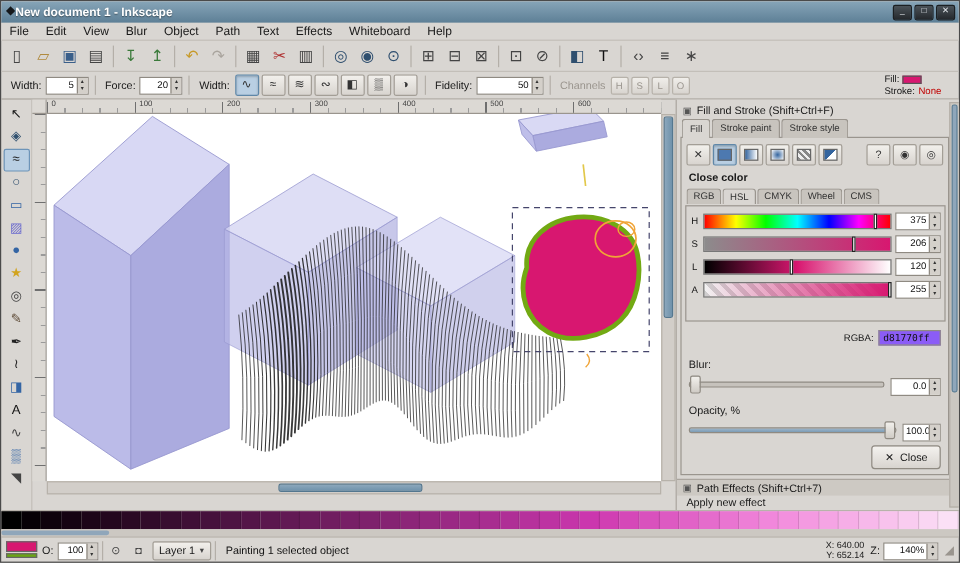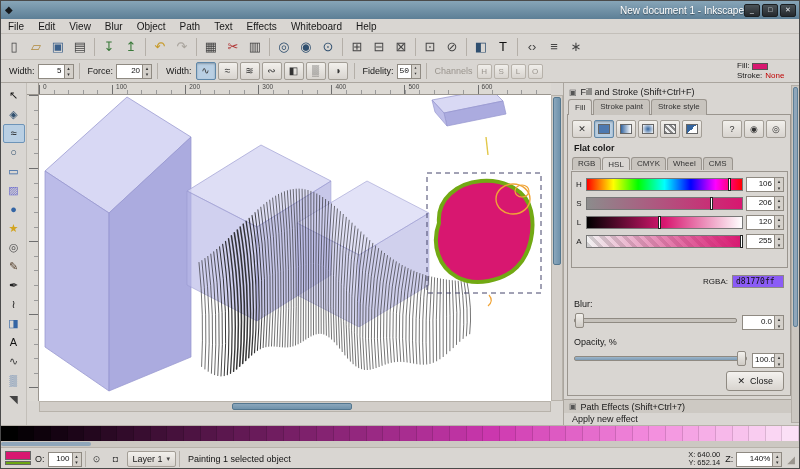--- a/index.html
+++ b/index.html
@@ -2,21 +2,21 @@
 <html><head>
 <meta charset="utf-8">
 <style>
   * { box-sizing: border-box; margin: 0; padding: 0; }
   body { font-family: "Liberation Sans", sans-serif; background: #888; }
   #app { position: relative; width: 800px; height: 469px; background: #d9d6d2; overflow: hidden; border: 1px solid #4a4a4a; font-family: "Liberation Sans", sans-serif; }
 
   
   #titlebar { position: absolute; left: 0; top: 0; width: 100%; height: 18px; background: linear-gradient(#87a5b8, #5d7f96); display: flex; align-items: center; color: #fff; }
   #tb-icon { margin-left: 4px; font-size: 10px; color: #15181b; line-height: 1; }
-  #tb-title { flex: 1; text-align: right; font-size: 10px; font-weight: normal; text-shadow: 0 1px 1px rgba(0,0,0,.45); }
+  #tb-title { flex: 1; text-align: left; font-size: 10px; font-weight: bold; text-shadow: 0 1px 1px rgba(0,0,0,.45); }
   .winbtns { display: flex; gap: 2px; margin-right: 3px; }
   .winbtn { width: 16px; height: 13px; background: linear-gradient(#4a5258, #25292d); border: 1px solid #1b1f22; border-radius: 2px; color: #e6eaee; font-size: 7px; line-height: 10px; text-align: center; padding: 0; }
 
   
   #menubar { position: absolute; top: 18px; left: 0; width: 100%; height: 15px; display: flex; align-items: center; background: #d9d6d2; border-bottom: 1px solid #c3bfb9; font-size: 10px; }
   .menu-item { padding: 1px 7px; color: #181818; }
 
   
   #toolbar { position: absolute; top: 33px; left: 0; width: 100%; height: 26px; display: flex; align-items: center; padding-left: 2px; border-bottom: 1px solid #c3bfb9; }
   .tb-btn { width: 22px; height: 22px; margin: 0; background: transparent; border: 1px solid transparent; border-radius: 2px; display: flex; align-items: center; justify-content: center; padding: 0; }
@@ -255,21 +255,21 @@
           <span class="spin-btns">
             <i>▴</i>
             <i>▾</i>
           </span>
         </span></span>
     <span class="tc-sep"></span>
     <span class="tc-label">Width:</span>
     <span id="mode-buttons"><button class="mode-btn active"><span>∿</span></button><button class="mode-btn"><span>≈</span></button><button class="mode-btn"><span>≋</span></button><button class="mode-btn"><span>∾</span></button><button class="mode-btn"><span>◧</span></button><button class="mode-btn"><span>▒</span></button><button class="mode-btn"><span>◑</span></button></span>
     <span class="tc-sep"></span>
     <span class="tc-label">Fidelity:</span>
-    <span id="slot-fidelity"><span class="spin" style="width: 24px; font-family: Liberation Mono, monospace;">
+    <span id="slot-fidelity"><span class="spin" style="width: 56px;">
           <span class="spin-val">50</span>
           <span class="spin-btns">
             <i>▴</i>
             <i>▾</i>
           </span>
         </span></span>
     <span class="tc-sep"></span>
     <span class="tc-label disabled">Channels</span>
     <span id="channel-buttons"><button class="ch-btn">H</button><button class="ch-btn">S</button><button class="ch-btn">L</button><button class="ch-btn">O</button></span>
     <div id="style-indicator">
@@ -505,37 +505,37 @@
             </button>
             <span class="paint-spacer"></span>
             <button class="paint-btn">?</button>
             <button class="paint-btn">
               <span>◉</span>
             </button>
             <button class="paint-btn">
               <span>◎</span>
             </button>
           </div>
-        <div id="flat-label">Flat color</div>
+        <div id="flat-label">Close color</div>
         <div id="color-tabs">
             <span class="ctab">RGB</span>
             <span class="ctab active">HSL</span>
             <span class="ctab">CMYK</span>
             <span class="ctab">Wheel</span>
             <span class="ctab">CMS</span>
           </div>
         <div id="color-frame">
           <div id="sliders">
               <div class="slider-row">
                 <span class="slider-label">H</span>
                 <div class="slider-bar kind-h">
                   <div class="slider-marker" style="left: calc(92.1569% - 2px);"></div>
                 </div>
                 <span class="spin" style="width: 38px;">
-                  <span class="spin-val">106</span>
+                  <span class="spin-val">375</span>
                   <span class="spin-btns">
                     <i>▴</i>
                     <i>▾</i>
                   </span>
                 </span>
               </div>
               <div class="slider-row">
                 <span class="slider-label">S</span>
                 <div class="slider-bar kind-s">
                   <div class="slider-marker" style="left: calc(80.7843% - 2px);"></div>

